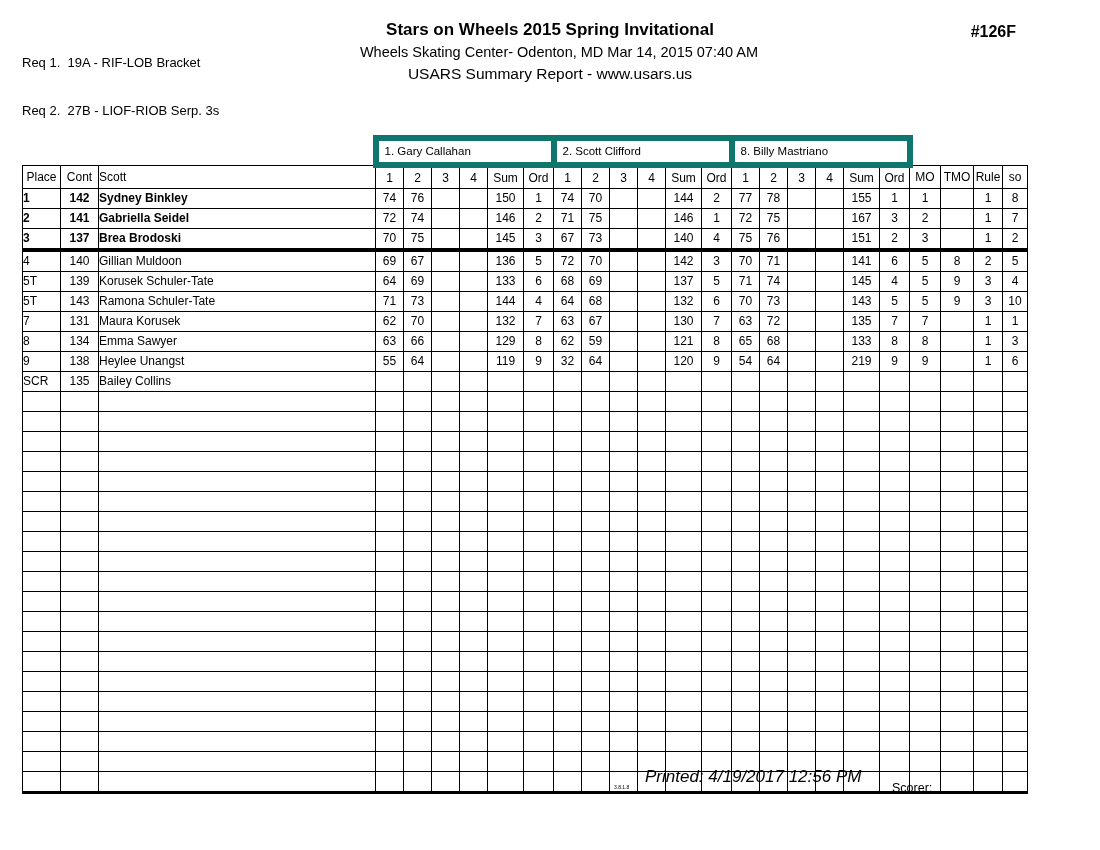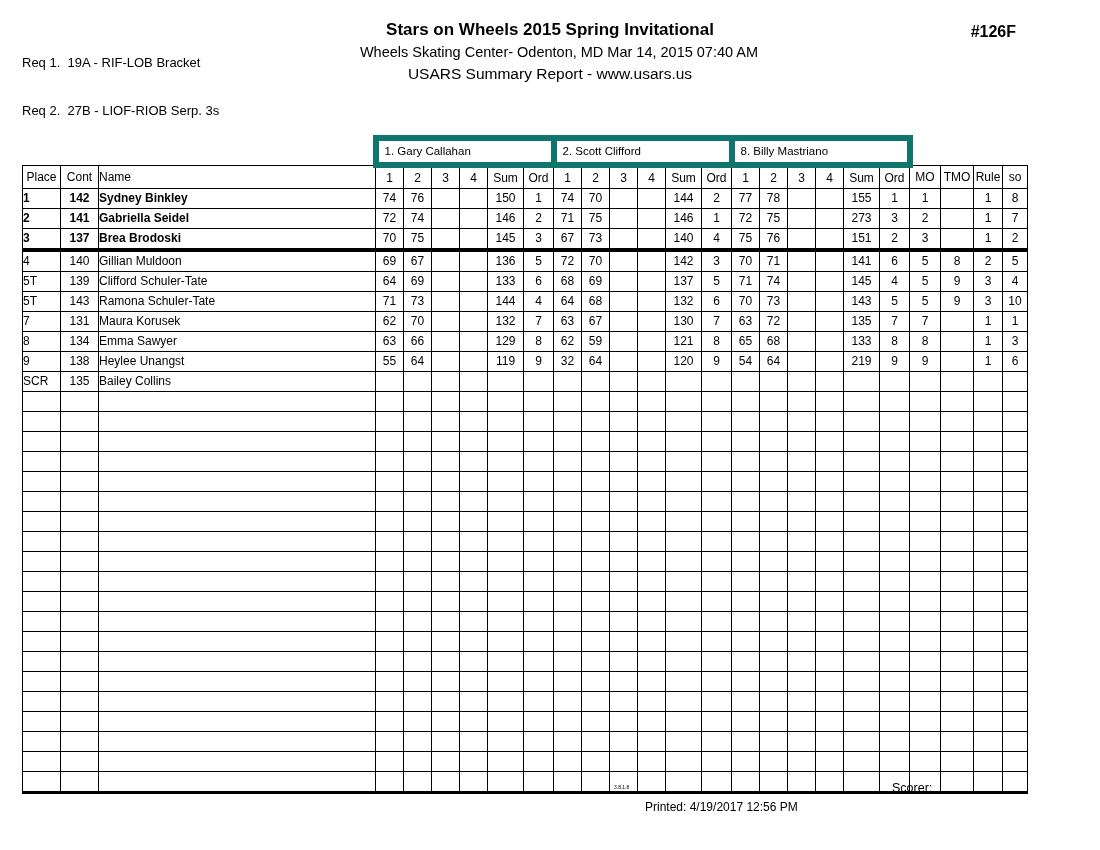--- a/index.html
+++ b/index.html
@@ -45,21 +45,21 @@
   th.c-ord { font-weight:normal; }
   .c-mo, .c-tmo, .c-rule, .c-so { text-align:center; }
   th.c-place { padding-left:2px;text-align:center; }
 
   tr.bold-row td.c-place, tr.bold-row td.c-cont, tr.bold-row td.c-name { font-weight:bold; }
   tr.podium-last td { border-bottom:4px solid #000; }
   tr.bottom-row td { border-bottom:3px solid #000; }
 
   
   .footer-version { position:absolute; left:614px; top:784px; font-size:5px; letter-spacing:0; }
-  .footer-printed { position:absolute; left:645px; top:800px; font-size:12px; }
+  .footer-printed { position:absolute; left:645px; top:767px; font-size:17px;font-style:italic; }
   .footer-scorer  { position:absolute; left:892px; top:781px; font-size:12.5px; }
 </style>
 </head>
 <body>
 
 <div class="page">
 
   <div class="req-block">
     <div>Req 1.  19A - RIF-LOB Bracket</div>
     <div>Req 2.  27B - LIOF-RIOB Serp. 3s</div>
@@ -105,21 +105,21 @@
         <tr class="judge-row">
           <td class="spacer" colspan="3"></td>
           <td class="judge-box" colspan="6">1.  Gary Callahan</td>
           <td class="judge-box" colspan="6">2.  Scott Clifford</td>
           <td class="judge-box" colspan="6">8.  Billy Mastriano</td>
           <td class="spacer" colspan="4"></td>
         </tr>
         <tr class="header-row">
           <th class="c-place">Place</th>
           <th class="c-cont">Cont</th>
-          <th class="c-name">Name</th>
+          <th class="c-name">Scott</th>
           <th class="c-score">1</th>
           <th class="c-score">2</th>
           <th class="c-score">3</th>
           <th class="c-score">4</th>
           <th class="c-sum">Sum</th>
           <th class="c-ord">Ord</th>
           <th class="c-score">1</th>
           <th class="c-score">2</th>
           <th class="c-score">3</th>
           <th class="c-score">4</th>
@@ -176,21 +176,21 @@
           <td class="c-score">71</td>
           <td class="c-score">75</td>
           <td class="c-score"></td>
           <td class="c-score"></td>
           <td class="c-sum">146</td>
           <td class="c-ord">1</td>
           <td class="c-score">72</td>
           <td class="c-score">75</td>
           <td class="c-score"></td>
           <td class="c-score"></td>
-          <td class="c-sum">273</td>
+          <td class="c-sum">167</td>
           <td class="c-ord">3</td>
           <td class="c-mo">2</td>
           <td class="c-tmo"></td>
           <td class="c-rule">1</td>
           <td class="c-so">7</td>
         </tr>
         <tr class="bold-row podium-last">
           <td class="c-place">3</td>
           <td class="c-cont">137</td>
           <td class="c-name">Brea Brodoski</td>
@@ -240,21 +240,21 @@
           <td class="c-sum">141</td>
           <td class="c-ord">6</td>
           <td class="c-mo">5</td>
           <td class="c-tmo">8</td>
           <td class="c-rule">2</td>
           <td class="c-so">5</td>
         </tr>
         <tr class="">
           <td class="c-place">5T</td>
           <td class="c-cont">139</td>
-          <td class="c-name">Clifford Schuler-Tate</td>
+          <td class="c-name">Korusek Schuler-Tate</td>
           <td class="c-score">64</td>
           <td class="c-score">69</td>
           <td class="c-score"></td>
           <td class="c-score"></td>
           <td class="c-sum">133</td>
           <td class="c-ord">6</td>
           <td class="c-score">68</td>
           <td class="c-score">69</td>
           <td class="c-score"></td>
           <td class="c-score"></td>

